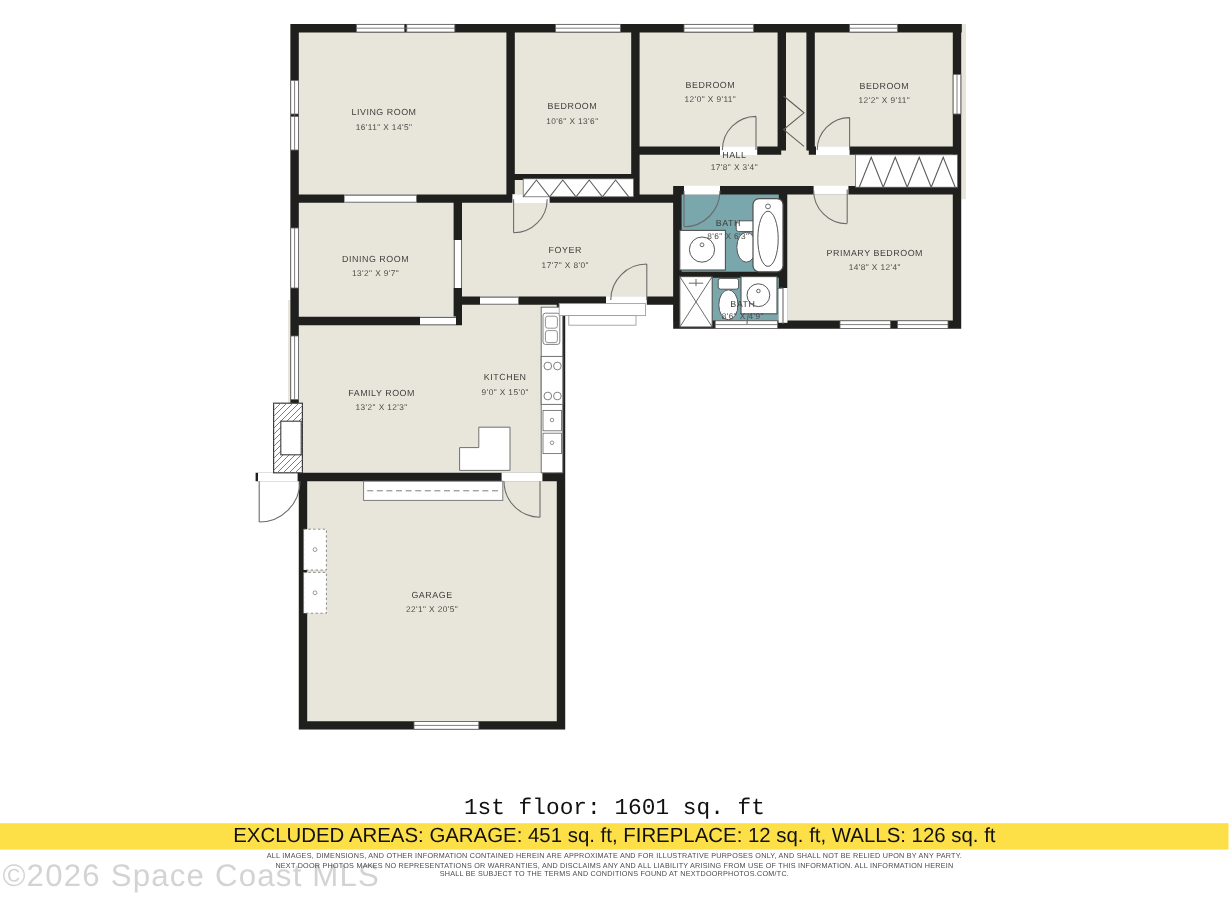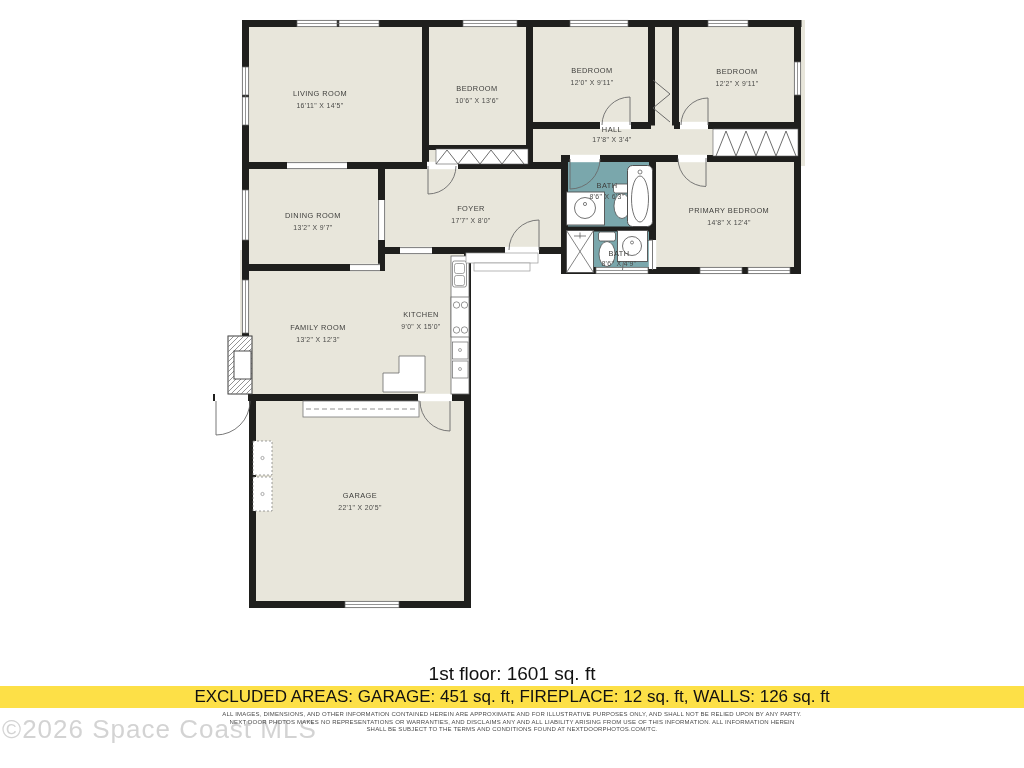--- a/index.html
+++ b/index.html
@@ -5,21 +5,21 @@
   html,body{margin:0;padding:0;background:#ffffff;}
   .canvas{position:relative;width:1024px;height:768px;background:#ffffff;overflow:hidden;
           font-family:"Liberation Sans", sans-serif;}
   .plan-svg{position:absolute;left:0;top:0;}
   .room-name{font-family:"Liberation Sans", sans-serif;font-size:7.4px;letter-spacing:.45px;
              fill:#3d3d3b;text-anchor:middle;}
   .room-dims{font-family:"Liberation Sans", sans-serif;font-size:6.9px;letter-spacing:.35px;
              fill:#4a4a48;text-anchor:middle;}
   .footer{position:absolute;left:0;top:662px;width:1024px;text-align:center;z-index:2;color:#111;}
   .footer .total{font-size:20px;font-weight:bold;line-height:24px;}
-  .footer .floor1{font-size:19px;line-height:23px;}
+  .footer .floor1{font-size:19px;line-height:23px;font-family:Liberation Mono, monospace;}
   .footer .excluded{font-size:17px;line-height:22px;background:#fde047;margin-top:1px;}
   .footer .disclaimer{margin-top:3px;font-size:6px;line-height:7.5px;color:#4a4a4a;letter-spacing:.2px;}
   .watermark{position:absolute;left:2px;top:714px;z-index:1;font-size:26px;letter-spacing:1px;
              color:#c9c9c9;opacity:.8;}
 </style>
 </head>
 <body>
 
 <div class="canvas">
 

